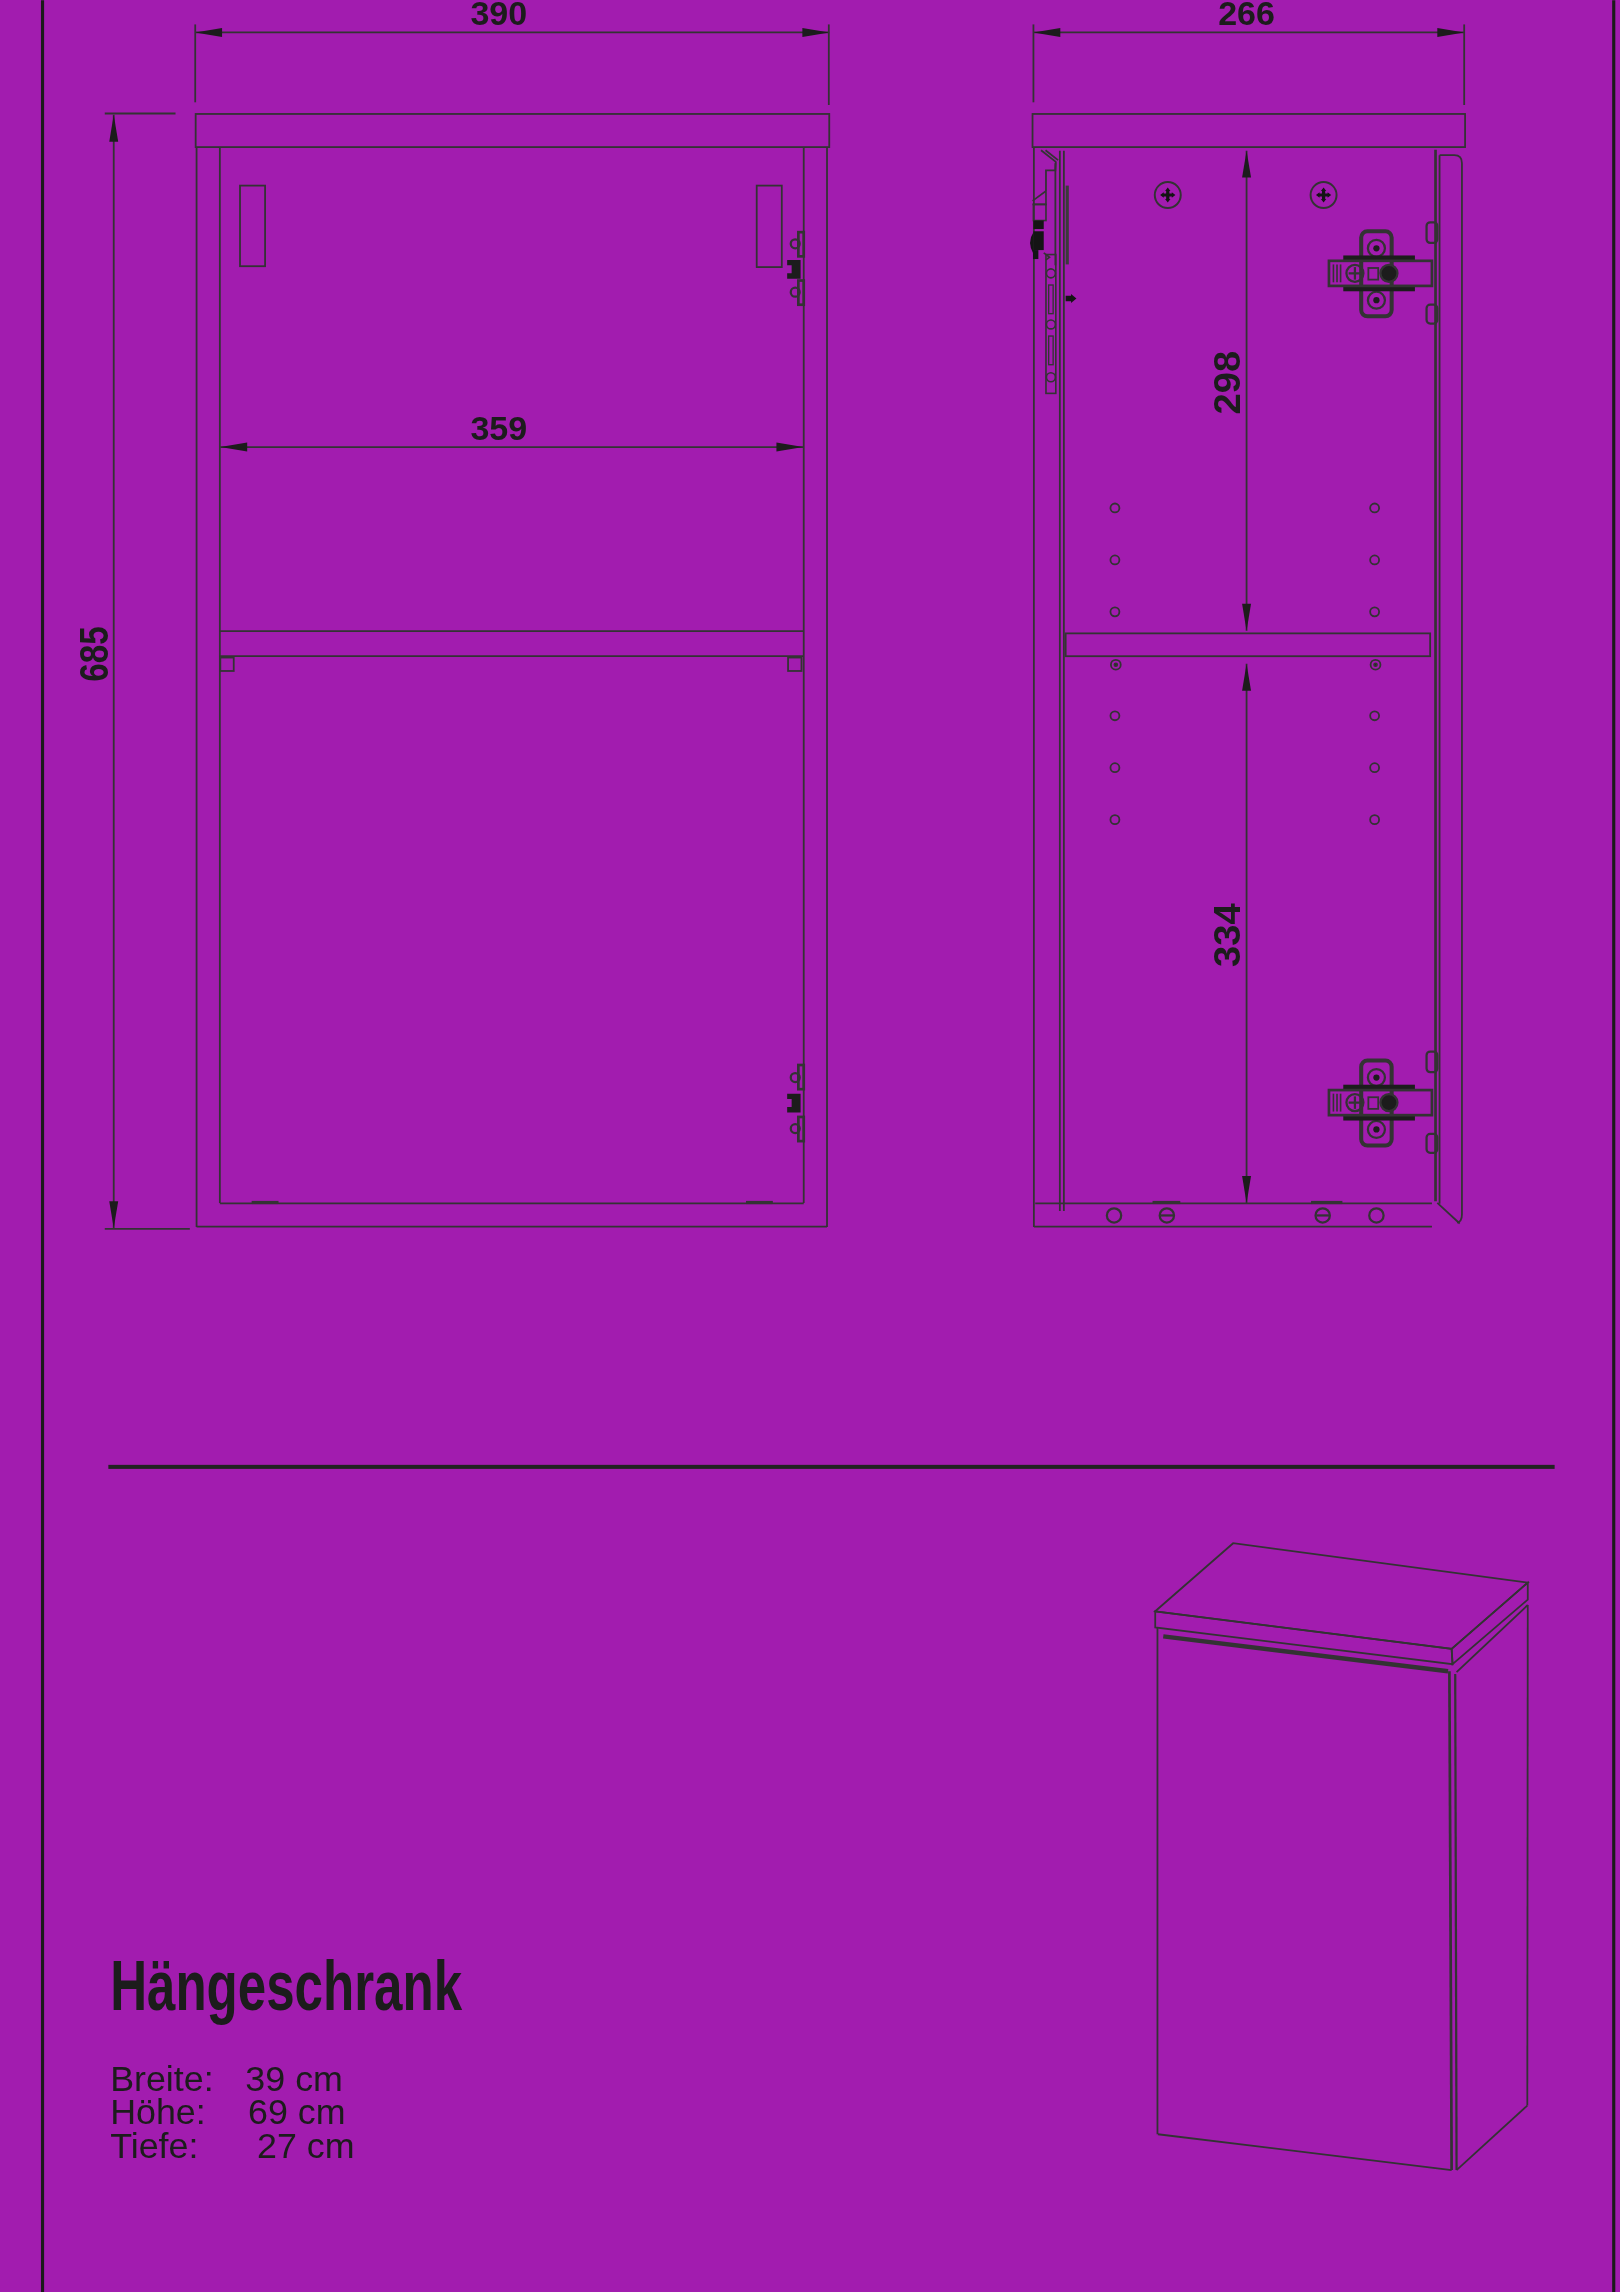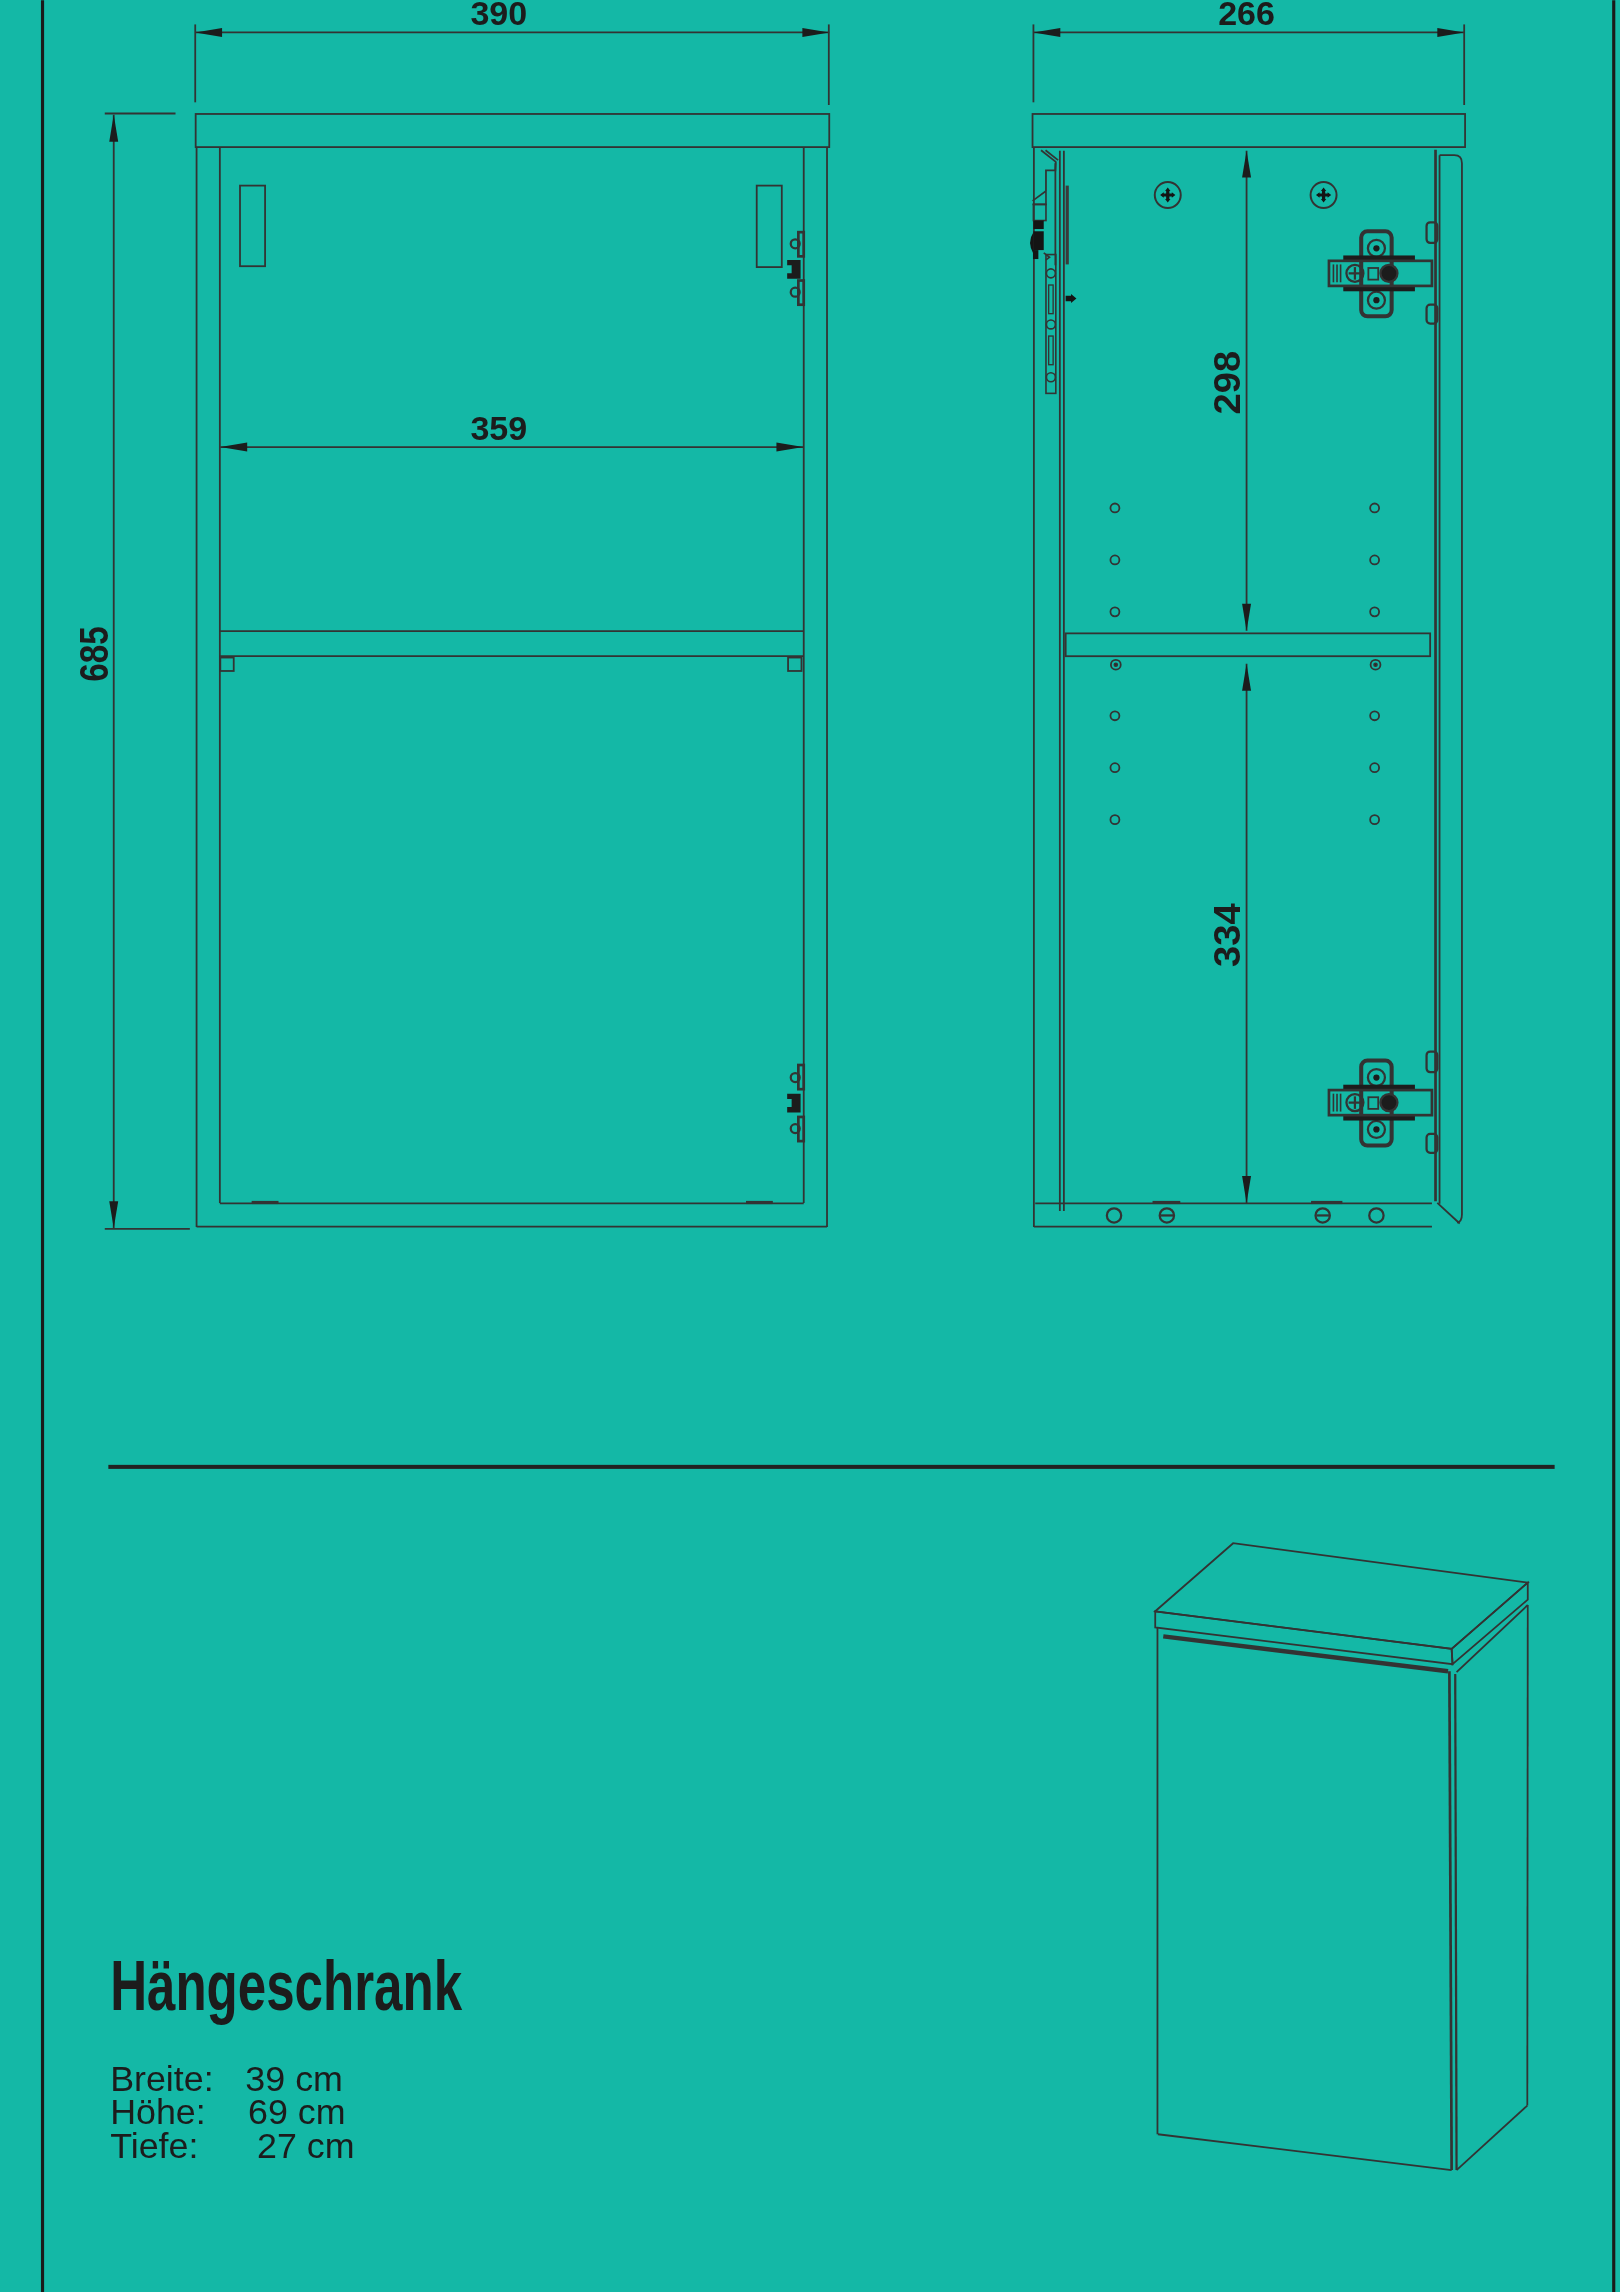--- a/index.html
+++ b/index.html
@@ -1,16 +1,16 @@
 <!DOCTYPE html>
 <html style="font-size:14.3px"><head>
 <meta charset="utf-8">
 <style>
   html,body{margin:0;padding:0;background:#ffffff;}
-  #page{position:relative;width:1620px;height:2293px;background:#14b8a6;overflow:hidden;
+  #page{position:relative;width:1620px;height:2293px;background:#a21caf;overflow:hidden;
         font-family:"Liberation Sans", sans-serif;}
   svg{position:absolute;left:0;top:0;}
   text{font-family:"Liberation Sans", sans-serif;fill:#1c1c1c;}
   .dim{font-size:38px;font-weight:bold;}
   .title{font-size:78px;font-weight:bold;}
   .spec{font-size:40px;}
 </style>
 </head>
 <body>
 <div id="page">

